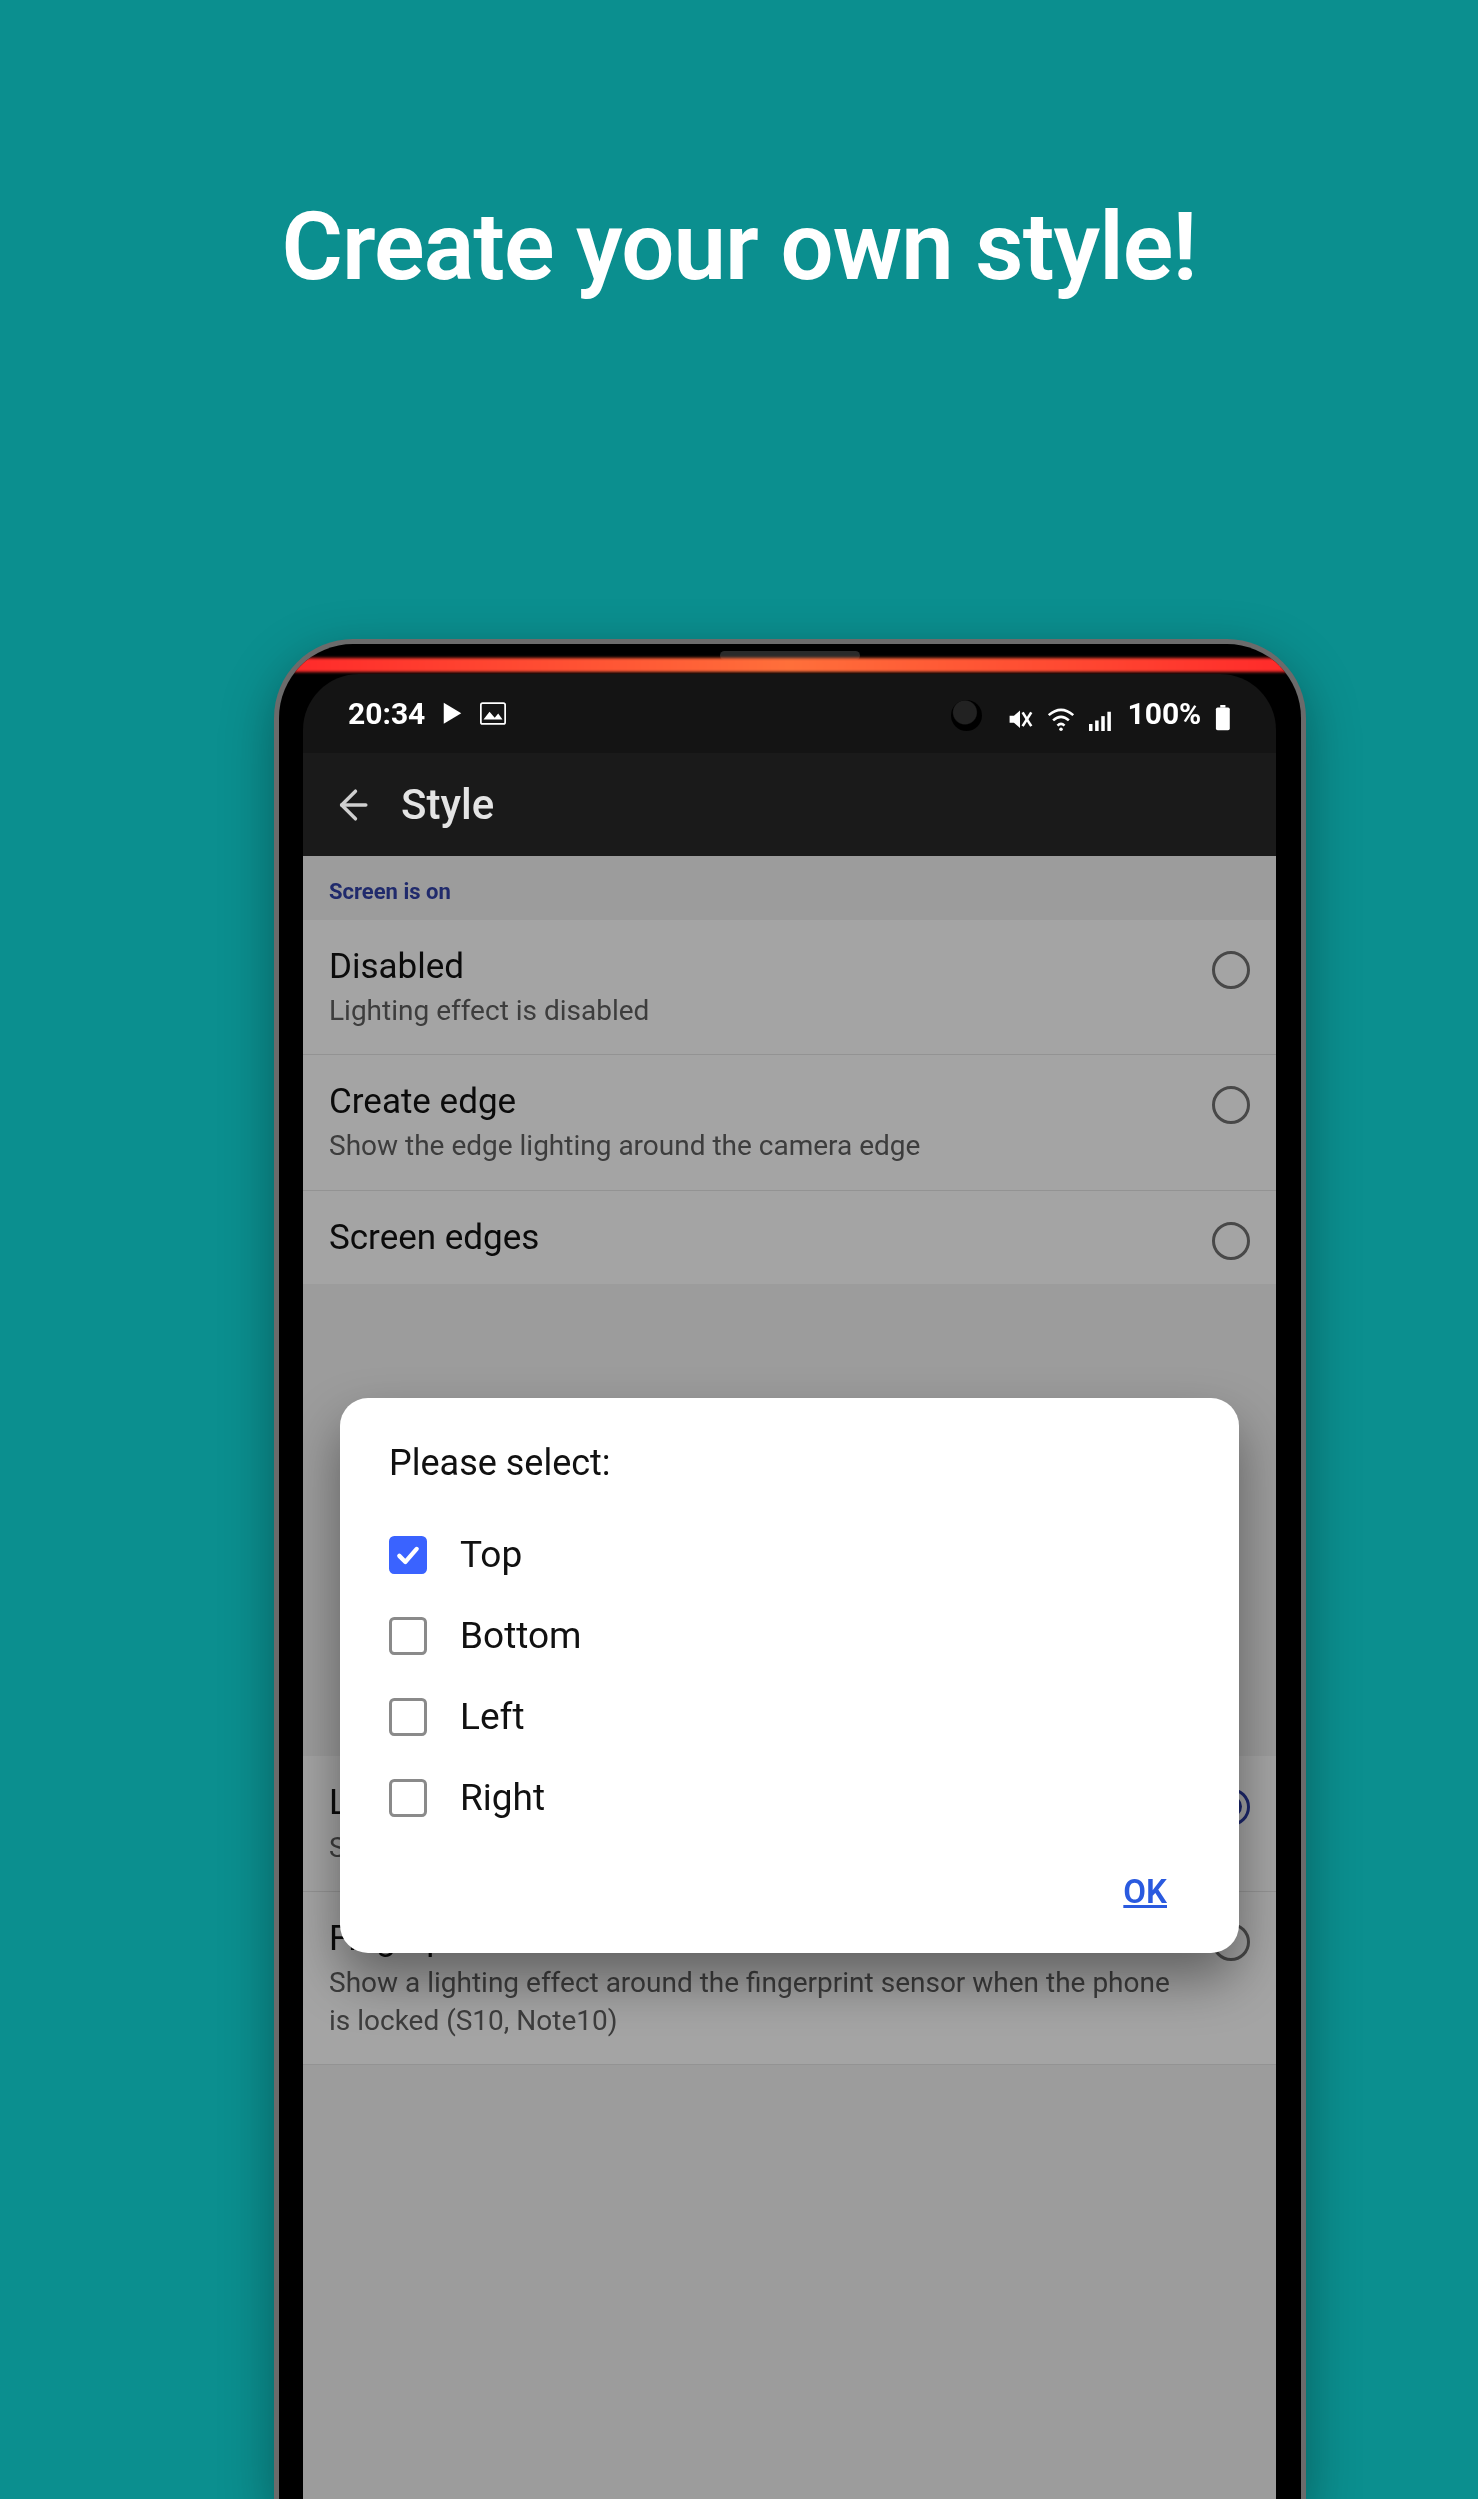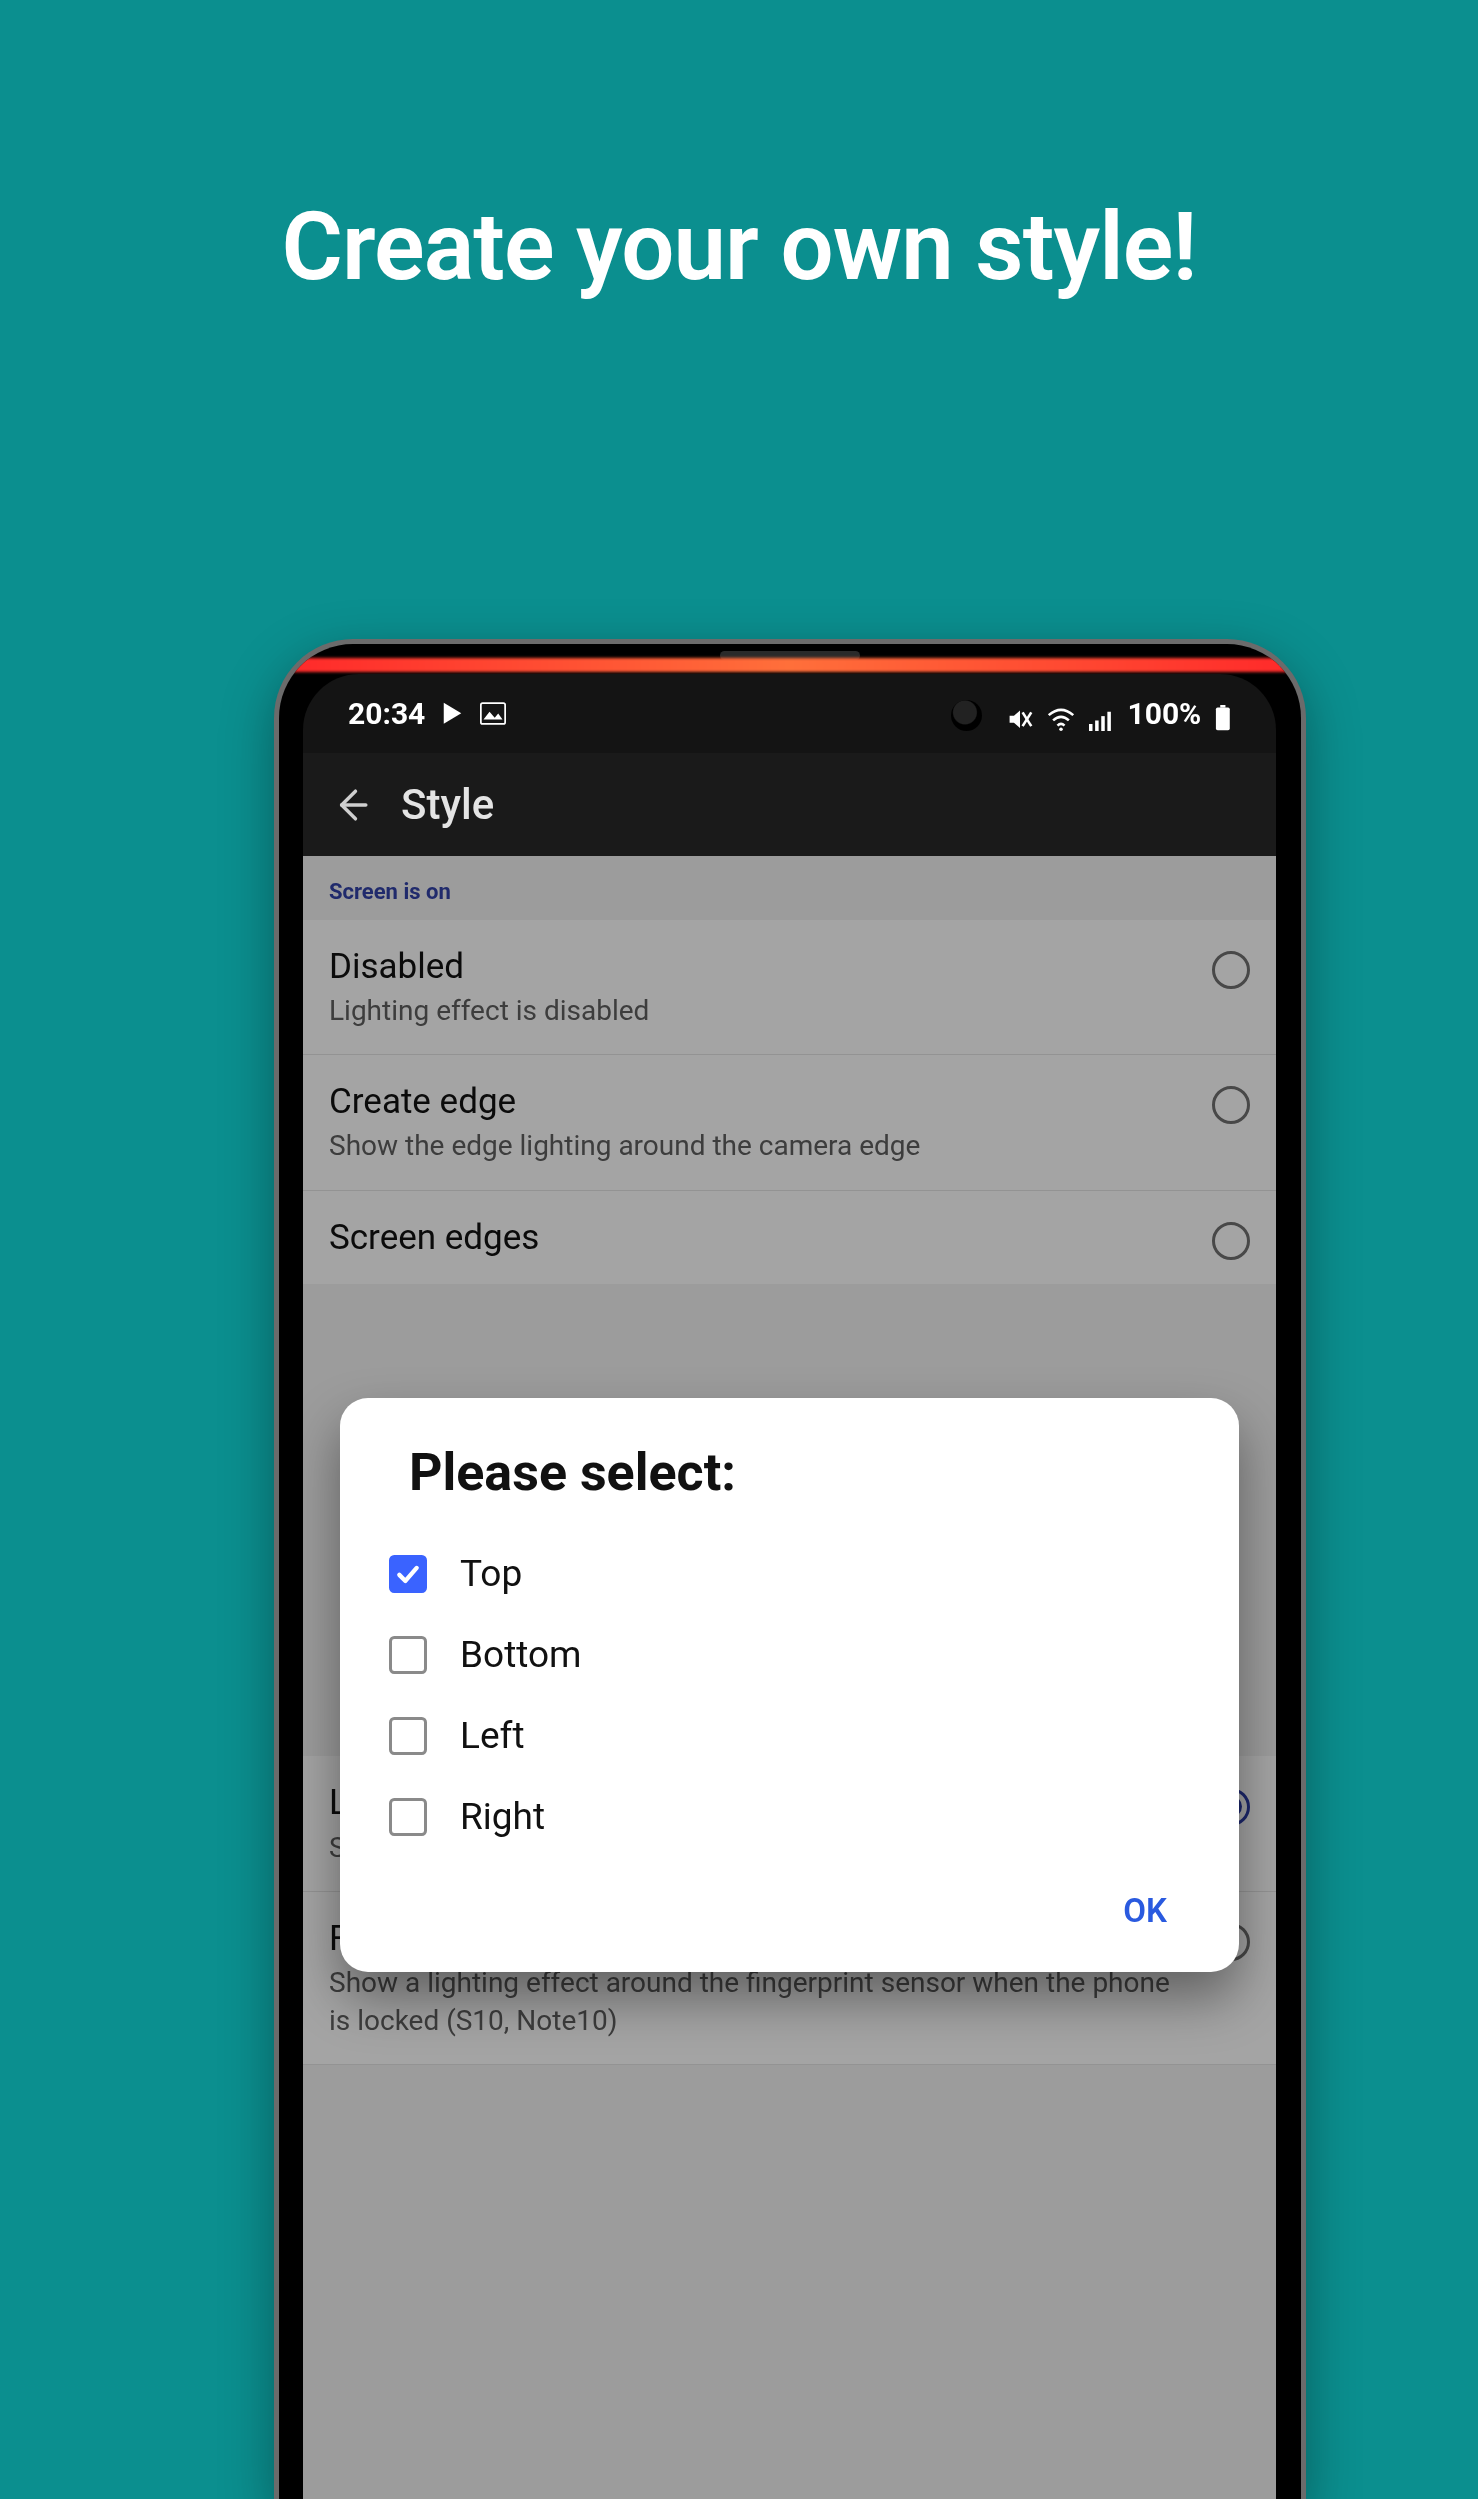--- a/index.html
+++ b/index.html
@@ -157,24 +157,23 @@
     left: 37px; right: 37px;
     top: 542px;
     background: #fff;
     border-radius: 28px;
     z-index: 10;
     color: #111;
     padding: 44px 49px 31.5px;
     box-shadow: 0 26px 52px rgba(0,0,0,0.4);
   }
   .dialog .dlg-title {
-    font-size: 52px;
-    font-weight: 700;
+    font-size: 36px;
+    font-weight: 400;
     margin-bottom: 30px;
-    margin-left: 20px;
   }
   .dialog .opt {
     display: flex; align-items: center; gap: 33px;
     padding: 19px 0;
   }
   .dialog .chk {
     width: 38px; height: 38px; border-radius: 5.2px;
     border: 3.5px solid #8a8a8a;
     display: flex; align-items: center; justify-content: center;
   }
@@ -187,20 +186,21 @@
   .dialog .dlg-actions {
     display: flex; justify-content: flex-end;
     margin-top: 23px;
   }
   .dialog .ok {
     font-size: 33px; font-weight: 600;
     color: #2a5adf;
     padding: 10.5px 23px;
     border-radius: 7px;
     cursor: pointer;
+    text-decoration: underline;
   }
 </style>
 </head>
 <body>
 
 <div class="canvas">
 
   <div class="headline">Create your own style!</div>
 
   <div class="phone">

